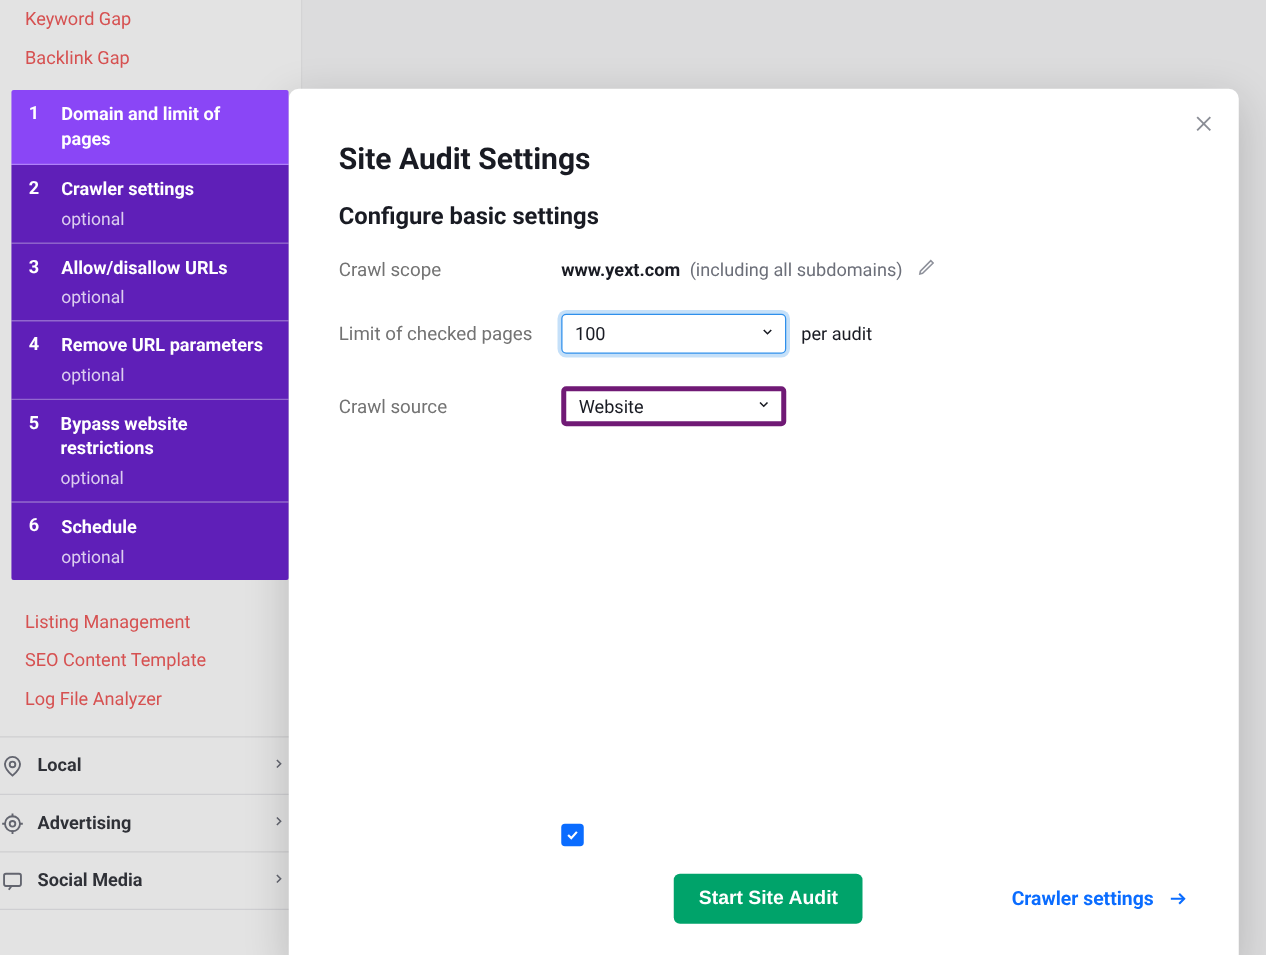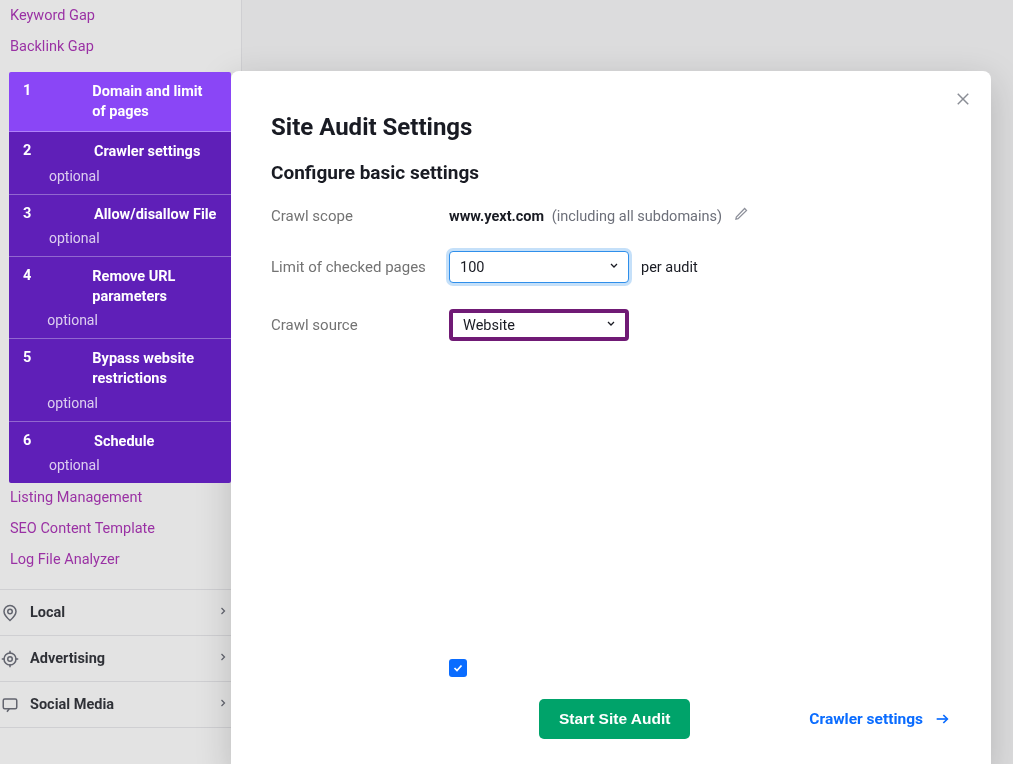--- a/index.html
+++ b/index.html
@@ -25,22 +25,22 @@
       position: absolute;
       left: 0; top: 0;
       width: 242px;
       height: 100%;
       background: #fff;
       border-right: 1px solid #e6e6e9;
       padding-top: 0;
       z-index: 1;
     }
     .bg-nav .plain-link {
-      padding: 7px 10px;
-      color: #a21caf;
+      padding: 7px 20px;
+      color: #ef4444;
       font-size: 14.5px;
     }
     .bg-nav-section {
       border-top: 1px solid #e6e6e9;
       display: flex;
       align-items: center;
       height: 46px;
       padding: 0 12px 0 0;
       gap: 10px;
     }
@@ -170,21 +170,21 @@
       padding: 10px 12px 10px 14px;
       gap: 16px;
       border-bottom: 1px solid rgba(255,255,255,0.32);
       cursor: pointer;
     }
     .wiz-step:last-child { border-bottom: none; }
     .wiz-step.active { background: #8a46f6; }
     .wiz-step.inactive { background: #5f1fb8; }
     .wiz-num { color: #fff; font-weight: 700; width: 10px; font-size: 14.5px; }
     .wiz-txt { color: #fff; }
-    .wiz-title { font-weight: 700; font-size: 14.5px; line-height: 1.35; margin-left: 45px; }
+    .wiz-title { font-weight: 700; font-size: 14.5px; line-height: 1.35; }
     .wiz-opt { font-size: 14px; color: rgba(255,255,255,0.78); margin-top: 6px; }
   </style>
 </head>
 <body>
 
 <div class="bg-nav">
   <div id="bg-top-links">
       <div class="plain-link">Keyword Gap</div>
       <div class="plain-link">Backlink Gap</div>
     </div>
@@ -267,21 +267,21 @@
     <div class="wiz-step inactive">
       <div class="wiz-num">2</div>
       <div class="wiz-txt">
         <div class="wiz-title">Crawler settings</div>
         <div class="wiz-opt">optional</div>
       </div>
     </div>
     <div class="wiz-step inactive">
       <div class="wiz-num">3</div>
       <div class="wiz-txt">
-        <div class="wiz-title">Allow/disallow File</div>
+        <div class="wiz-title">Allow/disallow URLs</div>
         <div class="wiz-opt">optional</div>
       </div>
     </div>
     <div class="wiz-step inactive">
       <div class="wiz-num">4</div>
       <div class="wiz-txt">
         <div class="wiz-title">Remove URL parameters</div>
         <div class="wiz-opt">optional</div>
       </div>
     </div>

